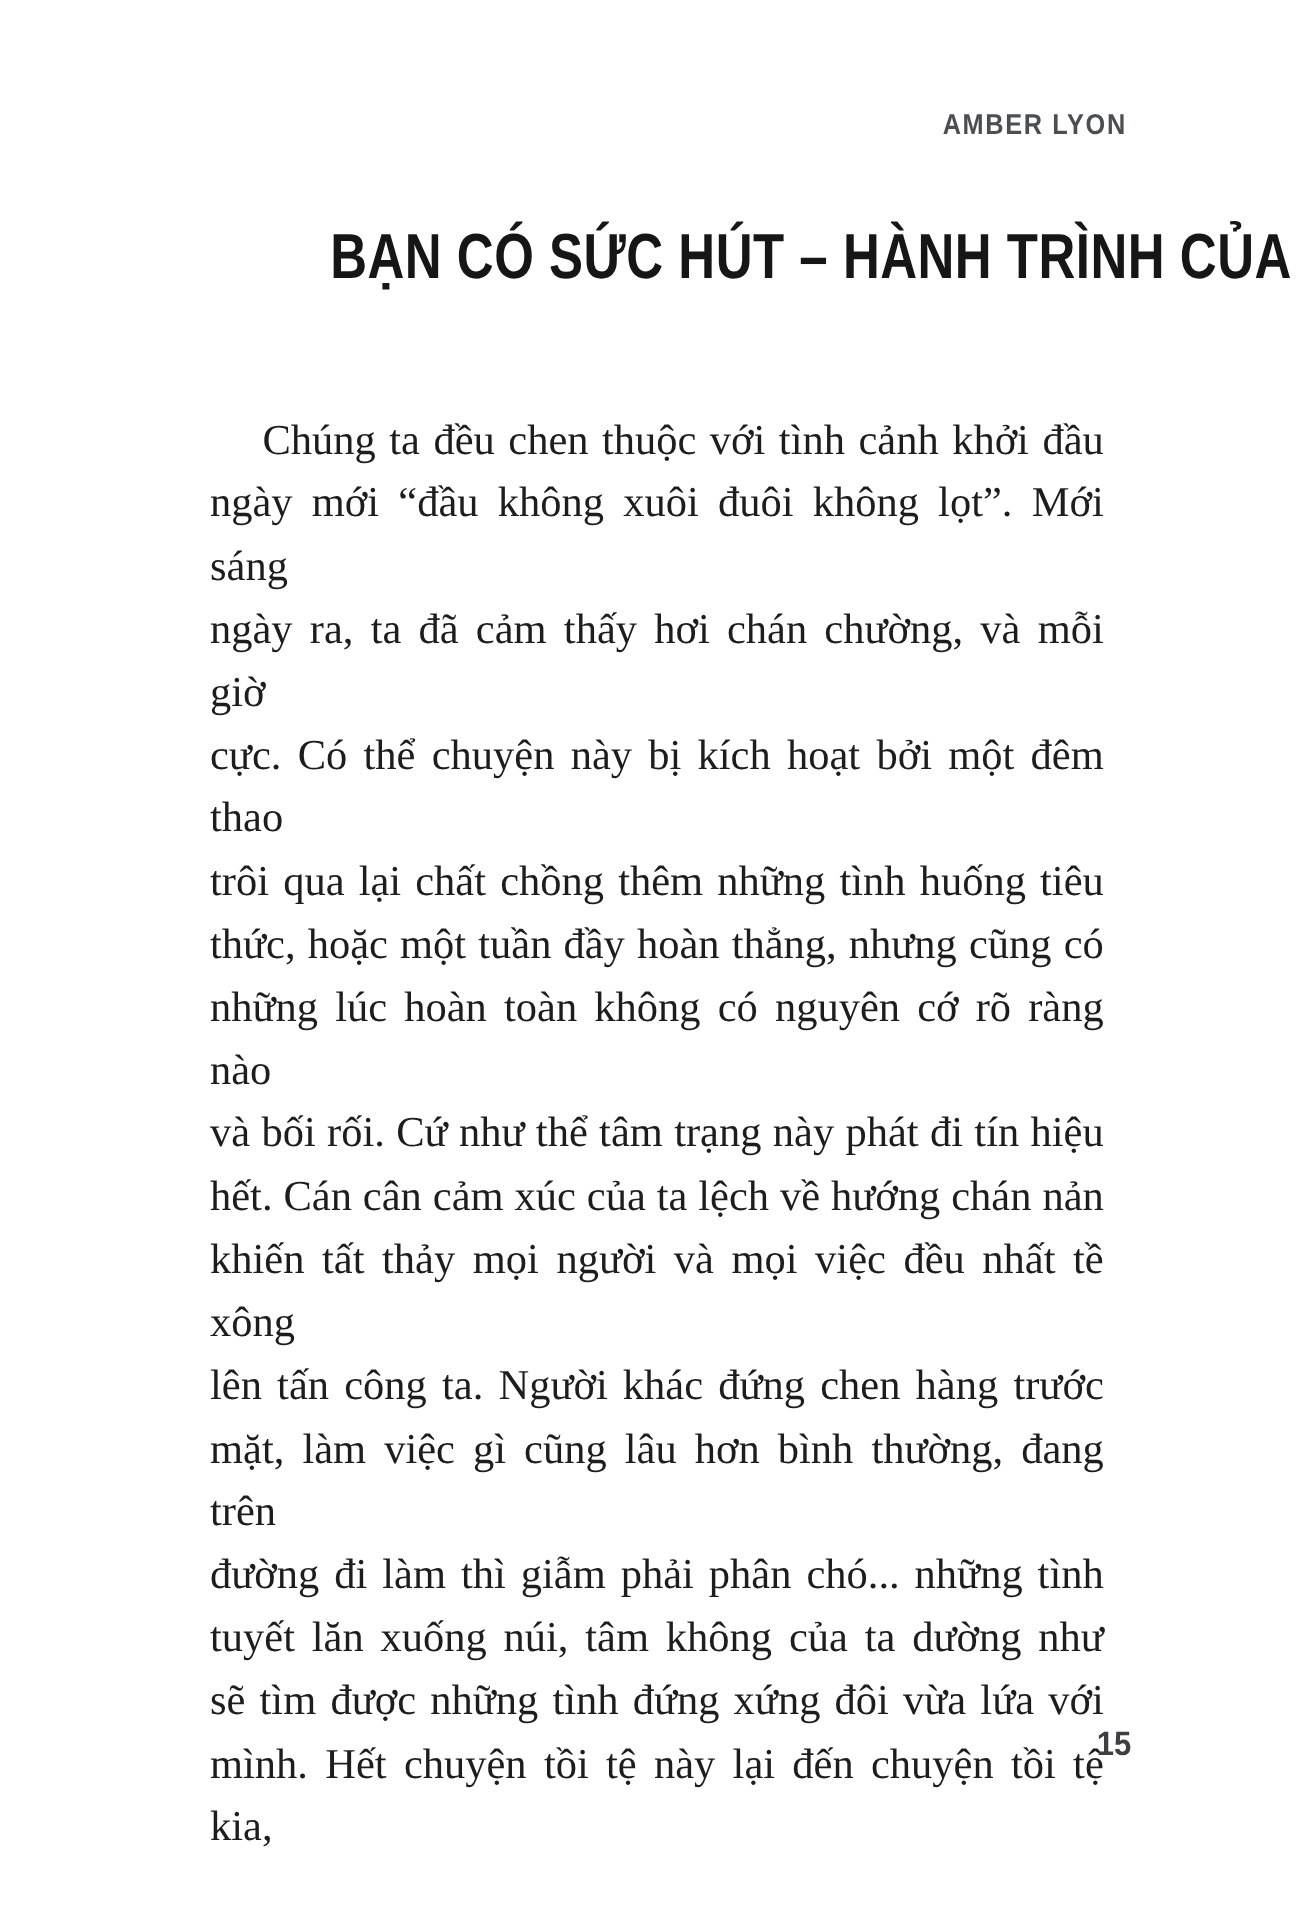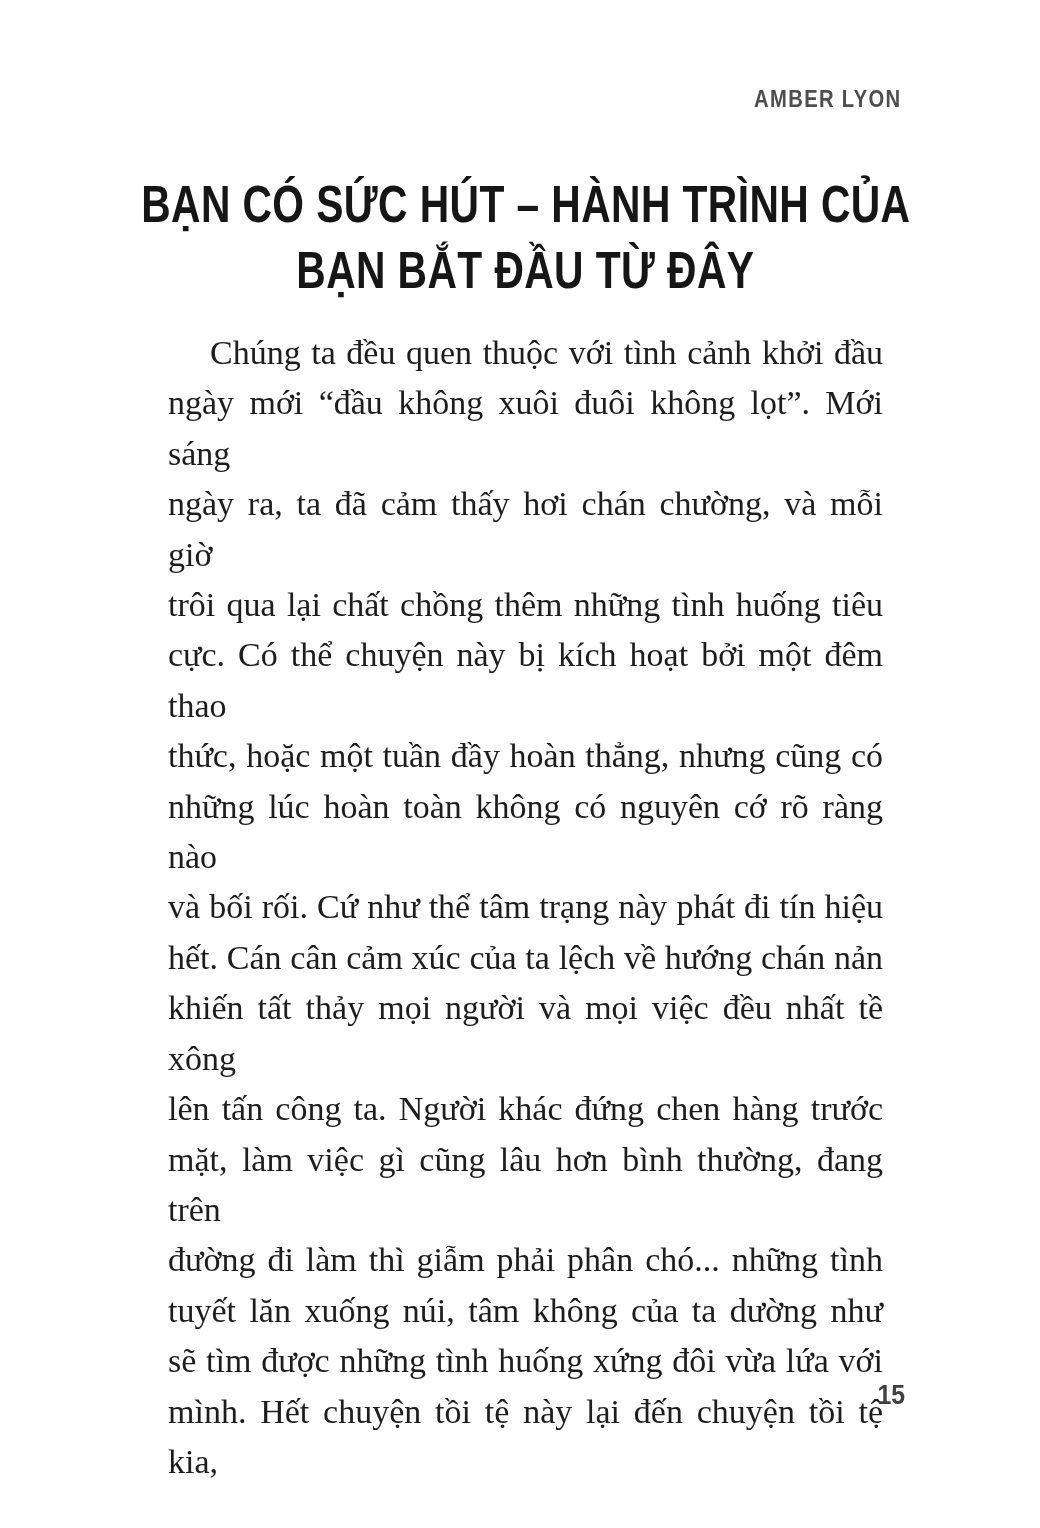--- a/index.html
+++ b/index.html
@@ -28,21 +28,21 @@
     transform: scaleX(0.88);
     transform-origin: right center;
     white-space: nowrap;
   }
   .chapter-title {
     position: absolute;
     top: 172px;
     left: 168px;
     width: 715px;
     display: flex;
-    flex-direction: column;
+    flex-direction: row;
     align-items: center;
     color: #161616;
     font-family: "Liberation Sans", sans-serif;
     font-weight: 700;
   }
   .chapter-title .title-line {
     font-size: 51px;
     line-height: 66px;
     letter-spacing: 0.5px;
     white-space: nowrap;
@@ -84,33 +84,33 @@
 <div class="page">
 
   <div class="running-header">AMBER LYON</div>
 
   <div class="chapter-title">
     <div class="title-line">BẠN CÓ SỨC HÚT – HÀNH TRÌNH CỦA</div>
     <div class="title-line">BẠN BẮT ĐẦU TỪ ĐÂY</div>
   </div>
 
   <div class="body-paragraph">
-      <div class="line indent"><span class="seg">Chúng ta đều quen thuộc với tình cảnh khởi đầu</span></div>
+      <div class="line indent"><span class="seg">Chúng ta đều chen thuộc với tình cảnh khởi đầu</span></div>
       <div class="line"><span class="seg">ngày mới “đầu không xuôi đuôi không lọt”. Mới sáng</span></div>
       <div class="line"><span class="seg">ngày ra, ta đã cảm thấy hơi chán chường, và mỗi giờ</span></div>
+      <div class="line"><span class="seg">cực. Có thể chuyện này bị kích hoạt bởi một đêm thao</span></div>
       <div class="line"><span class="seg">trôi qua lại chất chồng thêm những tình huống tiêu</span></div>
-      <div class="line"><span class="seg">cực. Có thể chuyện này bị kích hoạt bởi một đêm thao</span></div>
       <div class="line"><span class="seg">thức, hoặc một tuần đầy hoàn thẳng, nhưng cũng có</span></div>
       <div class="line"><span class="seg">những lúc hoàn toàn không có nguyên cớ rõ ràng nào</span></div>
       <div class="line"><span class="seg">và bối rối. Cứ như thể tâm trạng này phát đi tín hiệu</span></div>
       <div class="line"><span class="seg">hết. Cán cân cảm xúc của ta lệch về hướng chán nản</span></div>
       <div class="line"><span class="seg">khiến tất thảy mọi người và mọi việc đều nhất tề xông</span></div>
       <div class="line"><span class="seg">lên tấn công ta. Người khác đứng chen hàng trước</span></div>
       <div class="line"><span class="seg">mặt, làm việc gì cũng lâu hơn bình thường, đang trên</span></div>
       <div class="line"><span class="seg">đường đi làm thì giẫm phải phân chó... những tình</span></div>
       <div class="line"><span class="seg">tuyết lăn xuống núi, tâm không của ta dường như</span></div>
-      <div class="line"><span class="seg">sẽ tìm được những tình huống xứng đôi vừa lứa với</span></div>
+      <div class="line"><span class="seg">sẽ tìm được những tình đứng xứng đôi vừa lứa với</span></div>
       <div class="line"><span class="seg">mình. Hết chuyện tồi tệ này lại đến chuyện tồi tệ kia,</span></div>
     </div>
 
   <div class="page-number">15</div>
 
 </div>
 
 </body></html>

